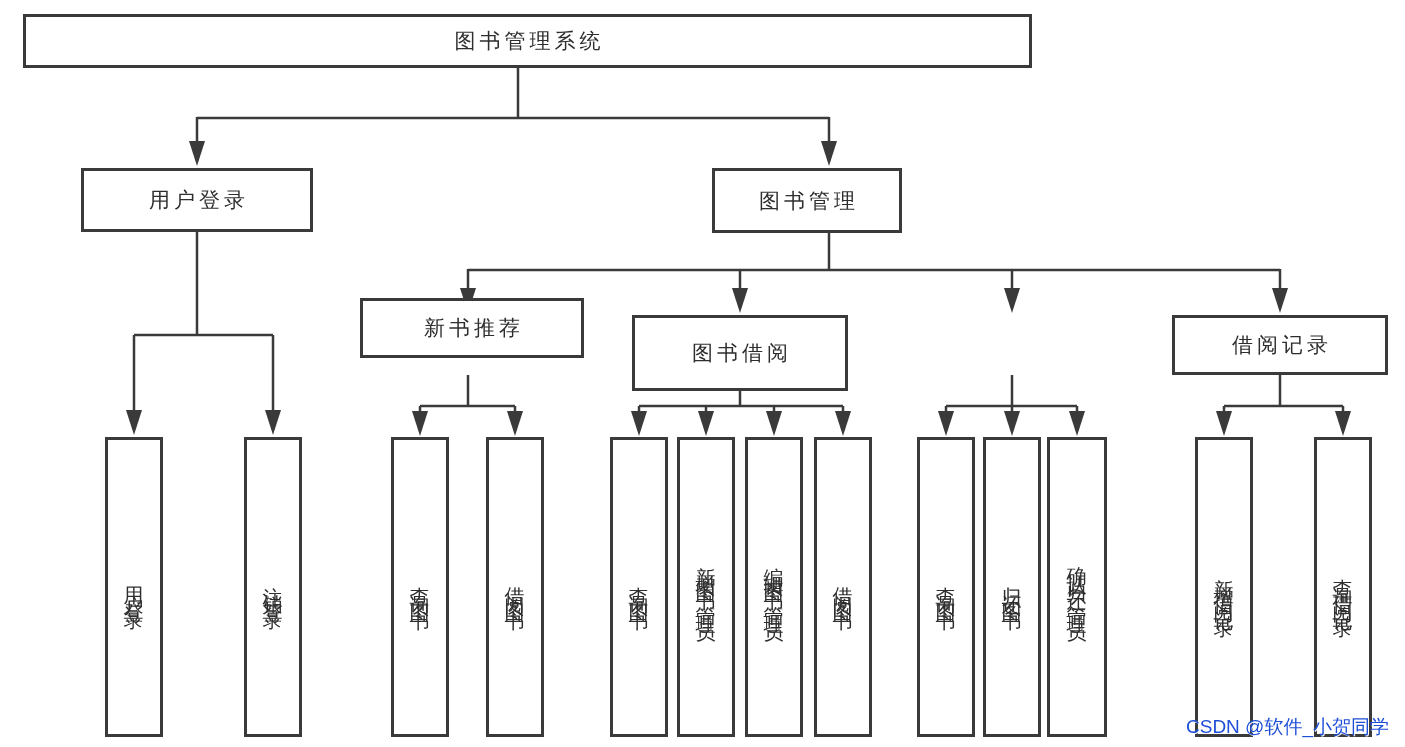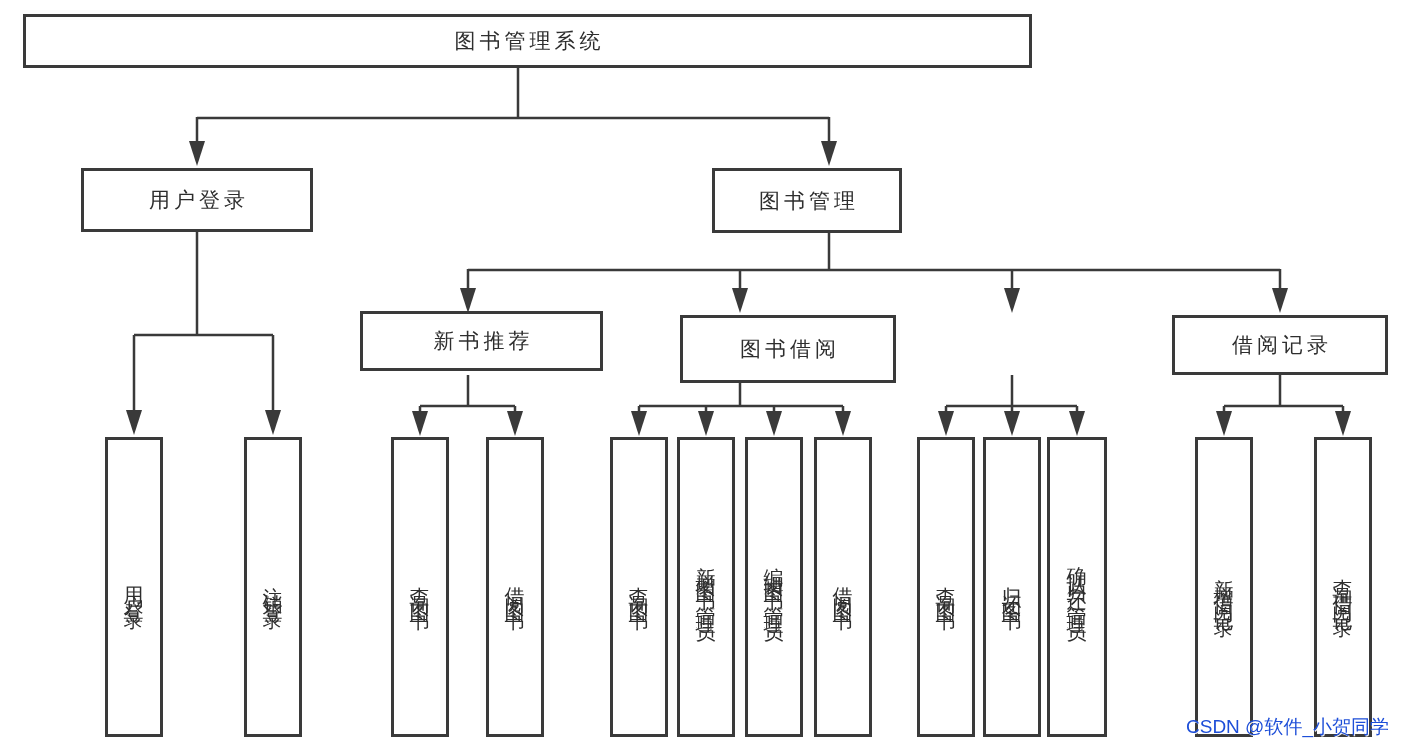--- a/index.html
+++ b/index.html
@@ -36,22 +36,22 @@
     writing-mode: vertical-lr;
     text-orientation: mixed;
     font-size: 20px;
     letter-spacing: 8px;
     line-height: 1.1;
   }
   
   #n-root   { left: 12px;   top: 14px;  width: 1009px; height: 54px; margin-left: 11px; }
   #n-login  { left: 81px;   top: 168px; width: 232px;  height: 64px; }
   #n-mgmt   { left: 712px;  top: 168px; width: 190px;  height: 65px; }
-  #n-newrec { left: 360px;  top: 311px; width: 243px;  height: 60px; }
-  #n-borrow { left: 632px;  top: 315px; width: 216px;  height: 68px; margin-left: 48px; }
+  #n-newrec { left: 360px;  top: 298px; width: 224px;  height: 60px; }
+  #n-borrow { left: 632px;  top: 315px; width: 216px;  height: 76px; }
   #n-curr   { left: 904px;  top: 315px; width: 216px;  height: 60px; }
   #n-record { left: 1172px; top: 315px; width: 216px;  height: 60px; }
   #l-userlogin  { left: 105px;  }
   #l-logout     { left: 244px;  }
   #l-query-nr   { left: 391px;  }
   #l-borrow-nr  { left: 486px;  }
   #l-query-bb   { left: 610px;  }
   #l-add-bb     { left: 677px;  }
   #l-edit-bb    { left: 745px;  }
   #l-borrow-bb  { left: 814px;  }

